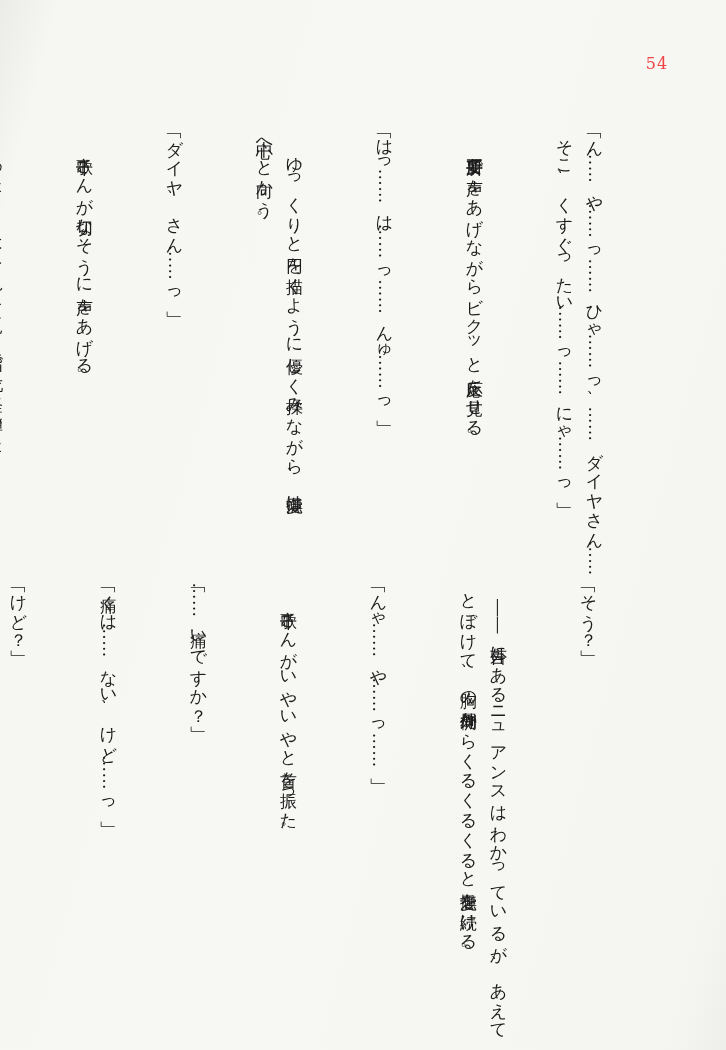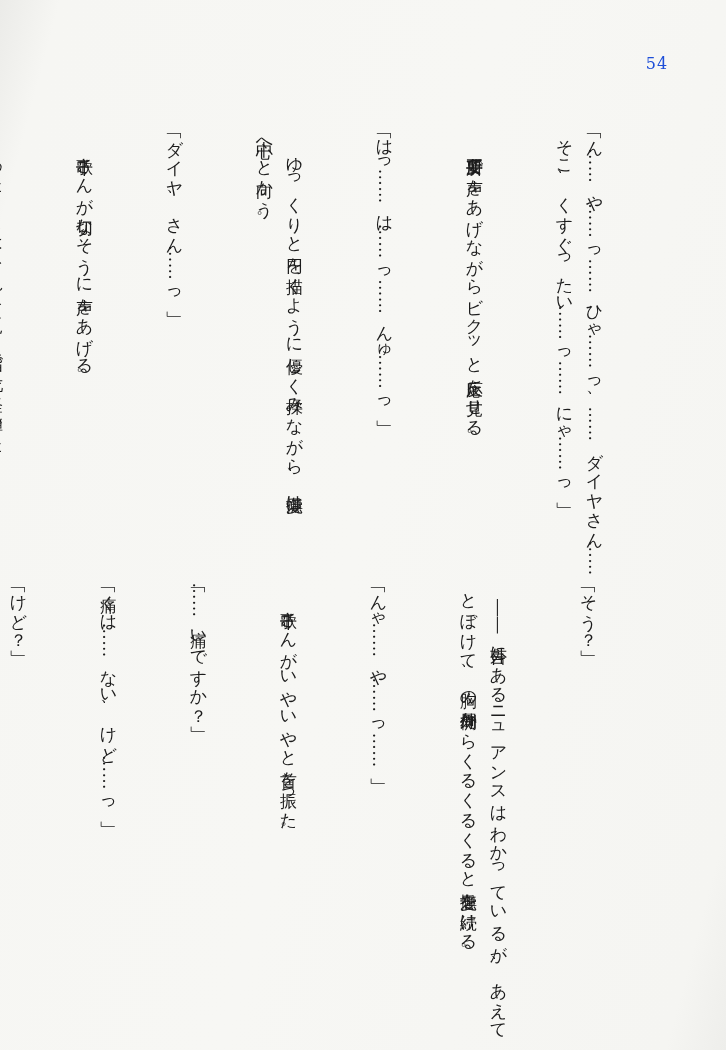--- a/index.html
+++ b/index.html
@@ -16,21 +16,21 @@
     color: #1c1c1c;
   }
   .page-number {
     position: absolute;
     top: 54px;
     left: 642px;
     width: 30px;
     text-align: center;
     font-size: 16px;
     letter-spacing: 1px;
-    color: #1d4ed8;
+    color: #ef4444;
   }
   .vtext {
     position: absolute;
     writing-mode: vertical-rl;
     text-orientation: mixed;
     white-space: pre;
     font-size: 17px;
     line-height: 30px;
     letter-spacing: 0.5px;
     color: #1c1c1c;

